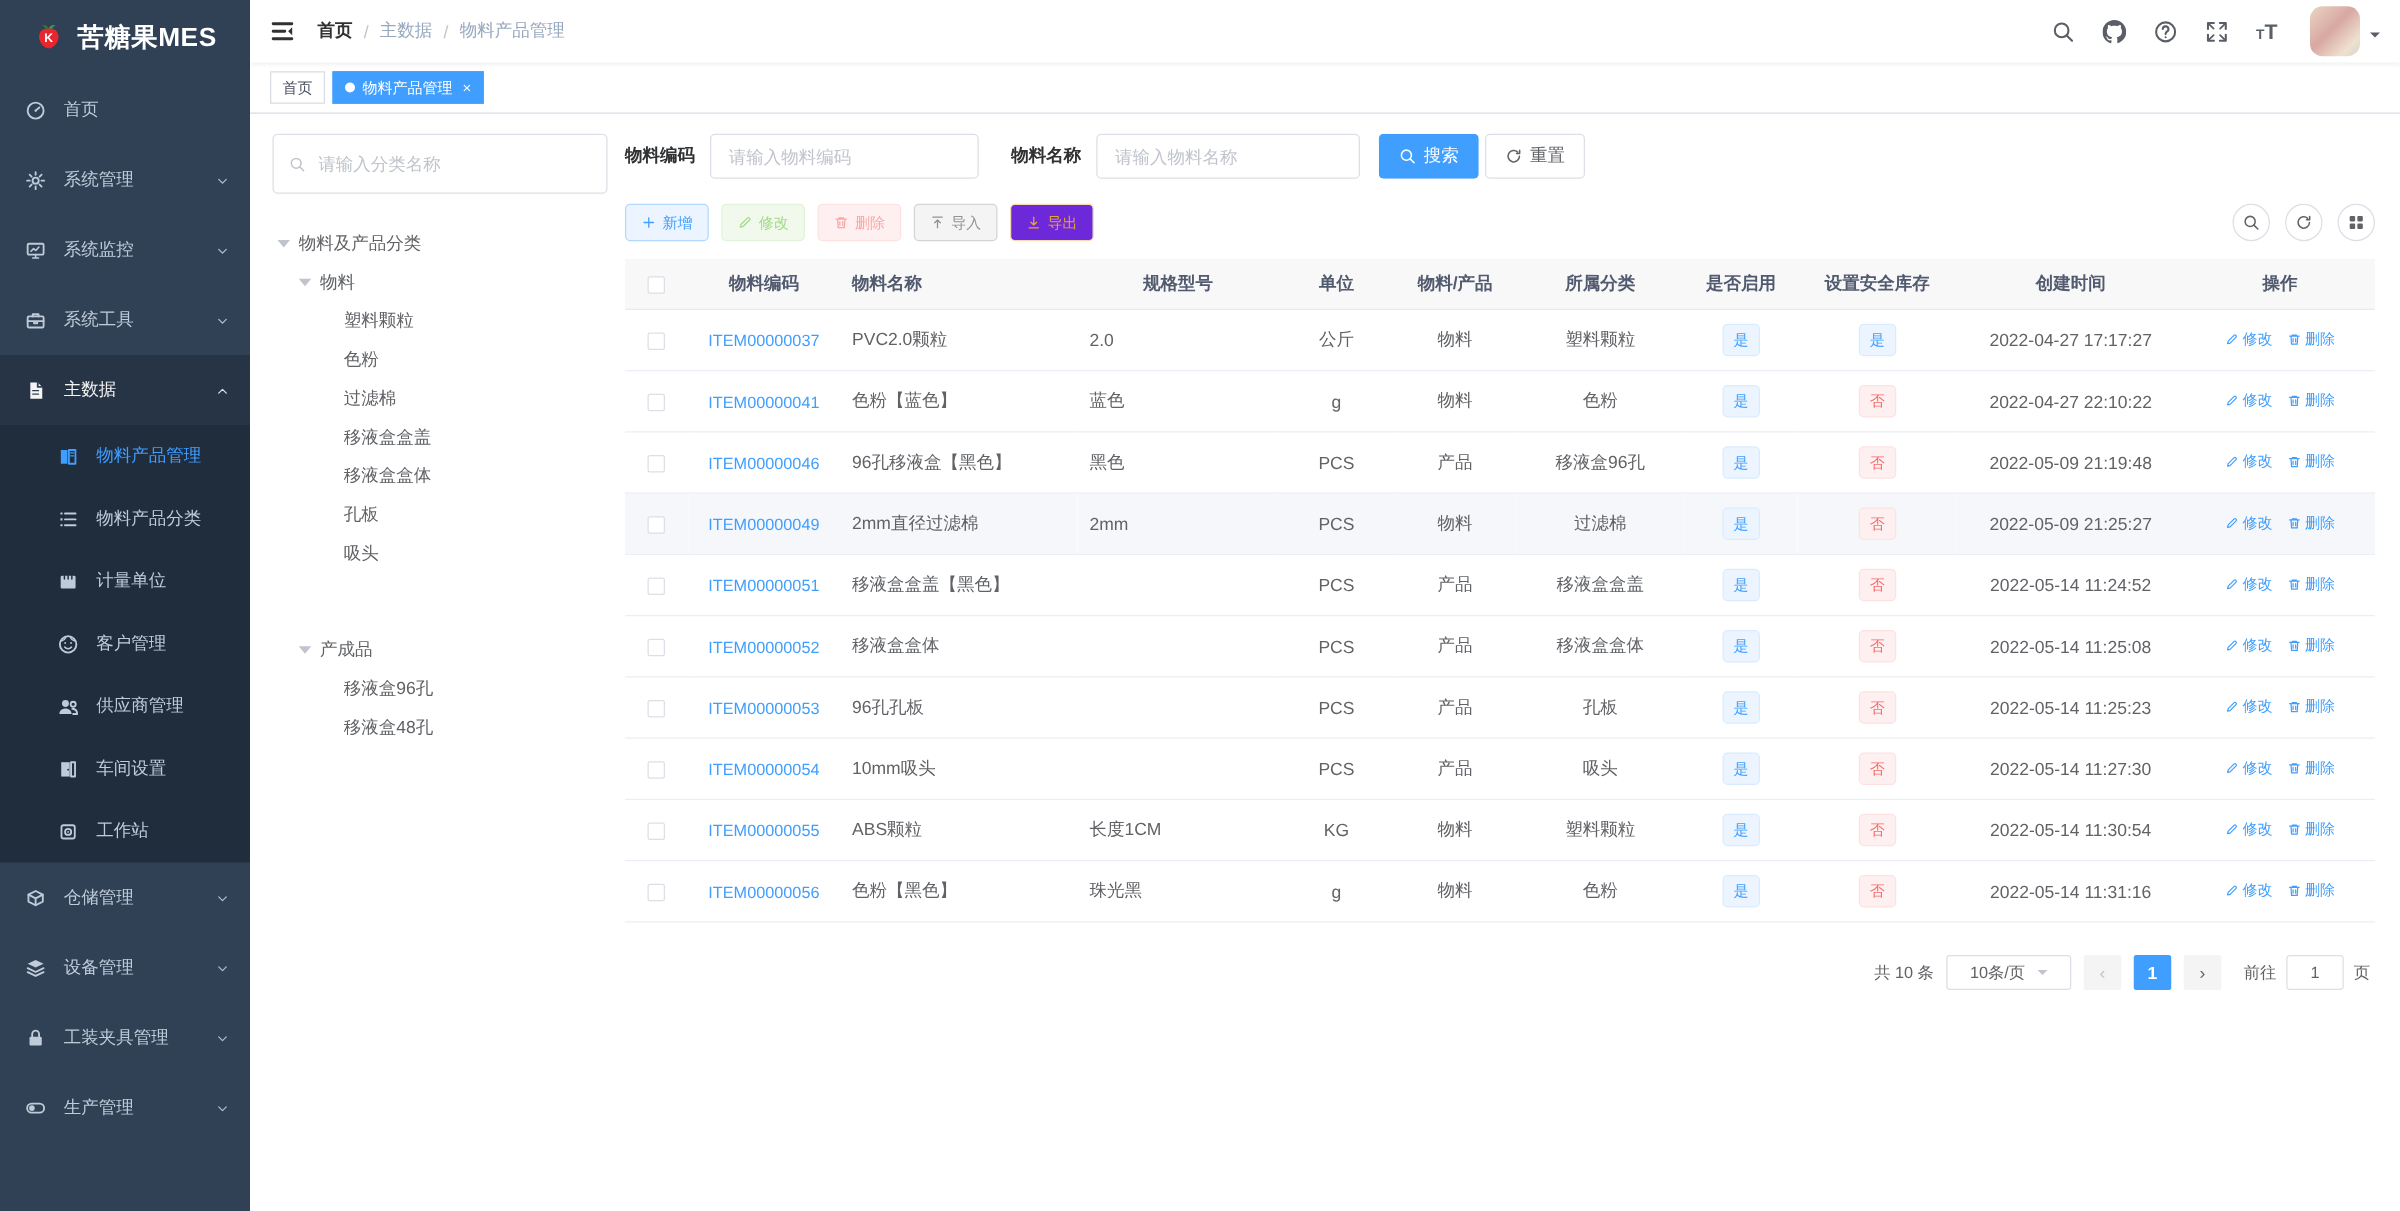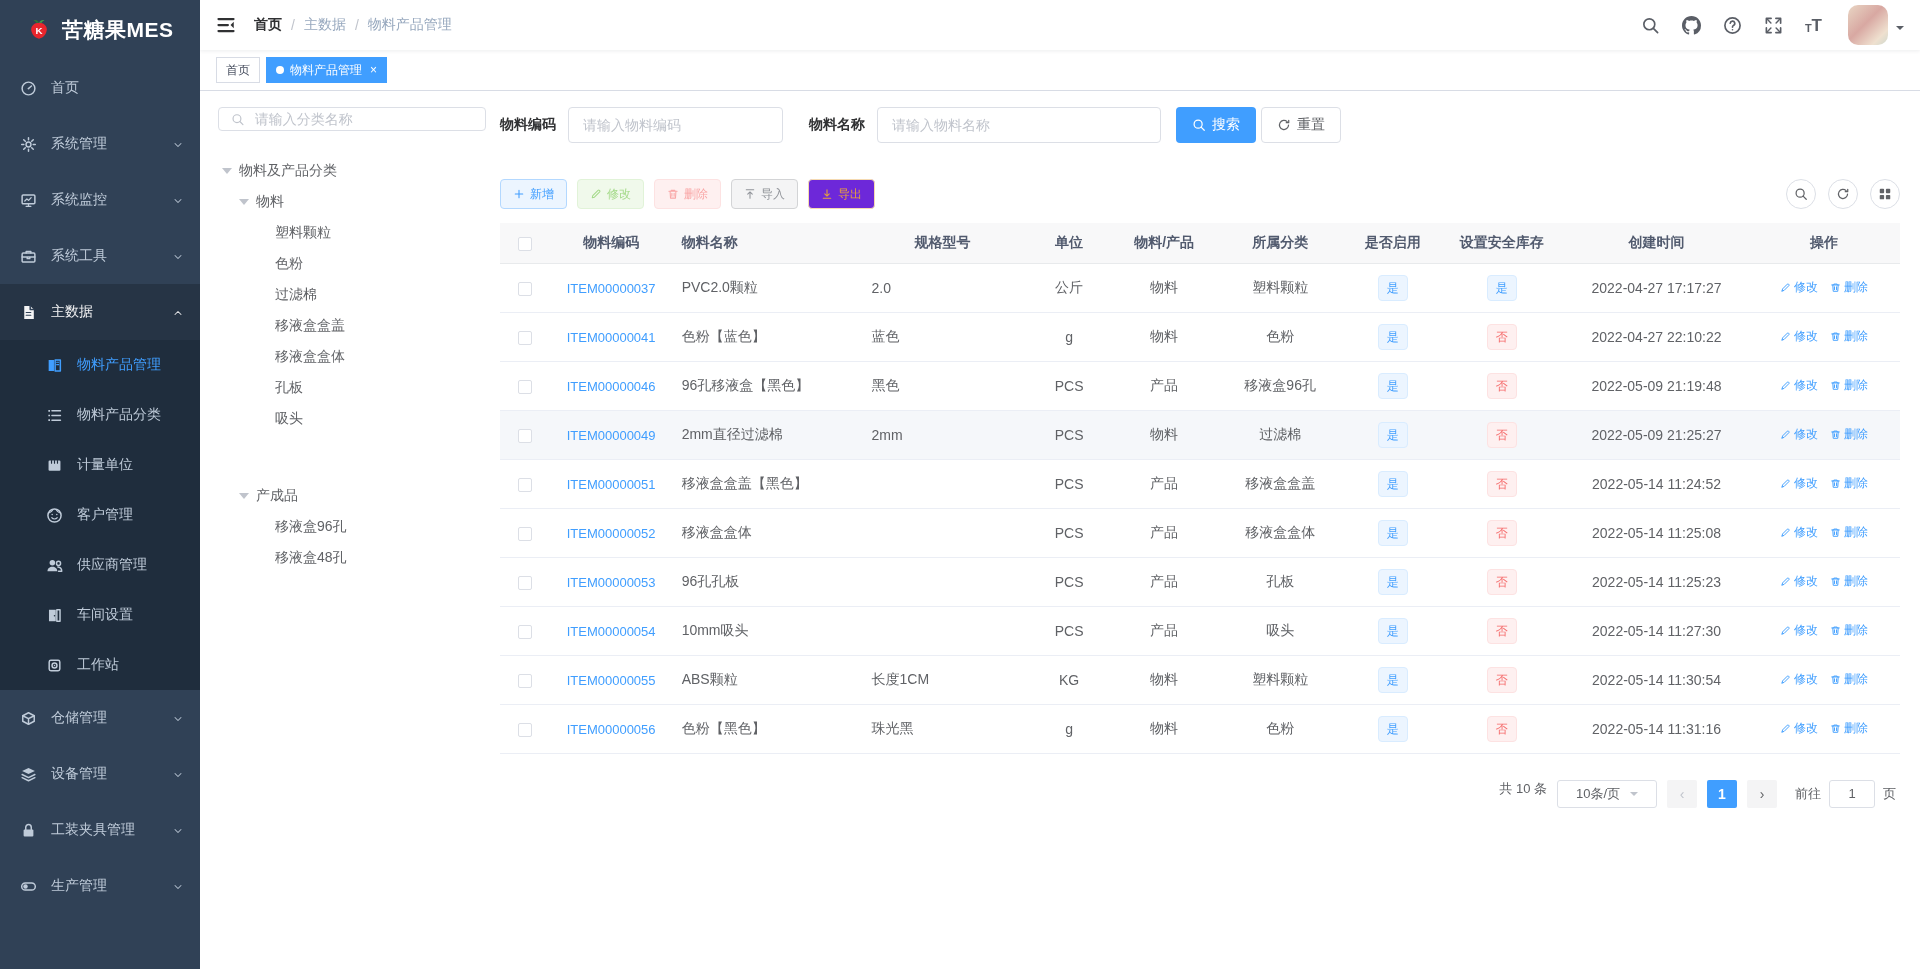--- a/index.html
+++ b/index.html
@@ -50,21 +50,21 @@
   .tab{height:26px;display:inline-flex;align-items:center;gap:6px;padding:0 9px;
        border:1px solid #d8dce5;background:#fff;color:#495060;font-size:12px;cursor:pointer}
   .tab.active{background:#409eff;border-color:#409eff;color:#fff}
   .tab-dot{width:8px;height:8px;border-radius:50%;background:#fff;flex:none}
   .tab-close{font-size:12px;line-height:1;margin-left:2px}
 
   
   .content{position:absolute;top:91px;left:0;right:0;bottom:0;background:#fff}
 
   .tree-panel{position:absolute;left:18px;top:16px;width:268px}
-  .search-box{height:24px;border:1px solid #dcdfe6;border-radius:4px;display:flex;
+  .search-box{height:48px;border:1px solid #dcdfe6;border-radius:4px;display:flex;
               align-items:center;padding:0 12px;gap:8px;background:#fff}
   .search-box .sb-icon{width:15px;height:15px;color:#c0c4cc;display:inline-flex}
   .search-box .sb-icon svg{width:100%;height:100%}
   .search-box input{border:none;outline:none;font-size:14px;color:#606266;width:100%;
                     font-family:inherit;background:transparent}
   .search-box input::placeholder{color:#c0c4cc}
   .tree{margin-top:24px}
   .tree-node{height:31px;display:flex;align-items:center;font-size:14px;color:#606266;cursor:pointer}
   .tree-caret{width:0;height:0;border:5px solid transparent;border-top:6px solid #c0c4cc;
               margin-right:7px;margin-top:5px;flex:none}
@@ -77,21 +77,21 @@
   .f-input{height:36px;border:1px solid #dcdfe6;border-radius:4px;padding:0 14px;font-size:14px;
            color:#606266;font-family:inherit;outline:none}
   .f-input::placeholder{color:#c0c4cc}
   .btn{height:36px;border-radius:4px;font-size:14px;display:inline-flex;align-items:center;
        gap:6px;padding:0 15px;cursor:pointer;border:1px solid transparent;font-family:inherit}
   .btn .b-icon{width:14px;height:14px;display:inline-flex}
   .btn .b-icon svg{width:100%;height:100%}
   .btn-primary{background:#409eff;color:#fff}
   .btn-plain{background:#fff;border-color:#dcdfe6;color:#606266}
 
-  .toolbar{margin-top:36px;display:flex;align-items:center;gap:10px}
+  .toolbar{margin-top:20px;display:flex;align-items:center;gap:10px}
   .tbtn{height:30px;padding:0 12px;font-size:12px;border-radius:4px;display:inline-flex;
         align-items:center;gap:5px;border:1px solid;cursor:pointer;font-family:inherit}
   .tbtn .b-icon{width:12px;height:12px;display:inline-flex}
   .tbtn .b-icon svg{width:100%;height:100%}
   .tbtn-add{background:#ecf5ff;border-color:#b3d8ff;color:#409eff}
   .tbtn-edit{background:#f0f9eb;border-color:#e1f3d8;color:#a4da89}
   .tbtn-del{background:#fef0f0;border-color:#fde2e2;color:#f9a7a7}
   .tbtn-imp{background:#f4f4f5;border-color:#d3d4d6;color:#909399}
   .tbtn-exp{background:#6d28d9;border-color:#f5dab1;color:#e6a23c}
   .toolbar-right{margin-left:auto;display:flex;gap:12px}
@@ -113,21 +113,21 @@
          border-radius:4px;border:1px solid;line-height:1}
   .badge-yes{background:#ecf5ff;color:#409eff;border-color:#d9ecff}
   .badge-no{background:#fef0f0;color:#f56c6c;border-color:#fde2e2}
   .action-link{color:#409eff;font-size:12px;display:inline-flex;align-items:center;gap:3px;
                cursor:pointer;margin:0 6px}
   .action-link .b-icon{width:11px;height:11px;display:inline-flex}
   .action-link .b-icon svg{width:100%;height:100%}
   .checkbox{width:14px;height:14px;border:1px solid #dcdfe6;border-radius:2px;background:#fff;
             display:inline-block;vertical-align:middle;cursor:pointer}
 
-  .pager{margin-top:26px;display:flex;align-items:flex-start;justify-content:flex-end;gap:10px;
+  .pager{margin-top:26px;display:flex;align-items:center;justify-content:flex-end;gap:10px;
          font-size:13px;color:#606266;padding-right:4px}
   .page-size-select{width:100px;height:28px;border:1px solid #dcdfe6;border-radius:3px;
                     display:flex;align-items:center;justify-content:center;gap:10px;cursor:pointer;background:#fff}
   .select-caret{width:0;height:0;border:4px solid transparent;border-top-color:#c0c4cc;margin-top:4px}
   .pg-btn{min-width:30px;height:28px;border-radius:2px;background:#f4f4f5;display:flex;
           align-items:center;justify-content:center;font-size:14px;cursor:pointer}
   .pg-prev{color:#c0c4cc}
   .pg-next{color:#606266}
   .pg-page{background:#409eff;color:#fff;font-weight:700}
   .goto-wrap{display:flex;align-items:center;gap:8px;margin-left:8px}
@@ -459,21 +459,21 @@
         </div>
     </div>
 
     <div class="right-panel">
 
       <div class="filter-row">
         <span class="filter-label">物料编码</span>
         <input class="f-input" style="width: 215px;" type="text" placeholder="请输入物料编码">
         <span style="width:26px"></span>
         <span class="filter-label">物料名称</span>
-        <input class="f-input" style="width: 284px;" type="text" placeholder="请输入物料名称">
+        <input class="f-input" style="width: 211px;" type="text" placeholder="请输入物料名称">
         <span style="width:15px"></span>
         <button class="btn btn-primary">
           <span class="b-icon">
               <svg viewBox="0 0 16 16" fill="none" stroke="currentColor" stroke-width="1.4" stroke-linecap="round" stroke-linejoin="round">
                 <circle cx="7" cy="7" r="4.6"></circle>
                 <path d="M10.4 10.4L14 14"></path>
               </svg>
             </span>
           <span>搜索</span>
         </button>

